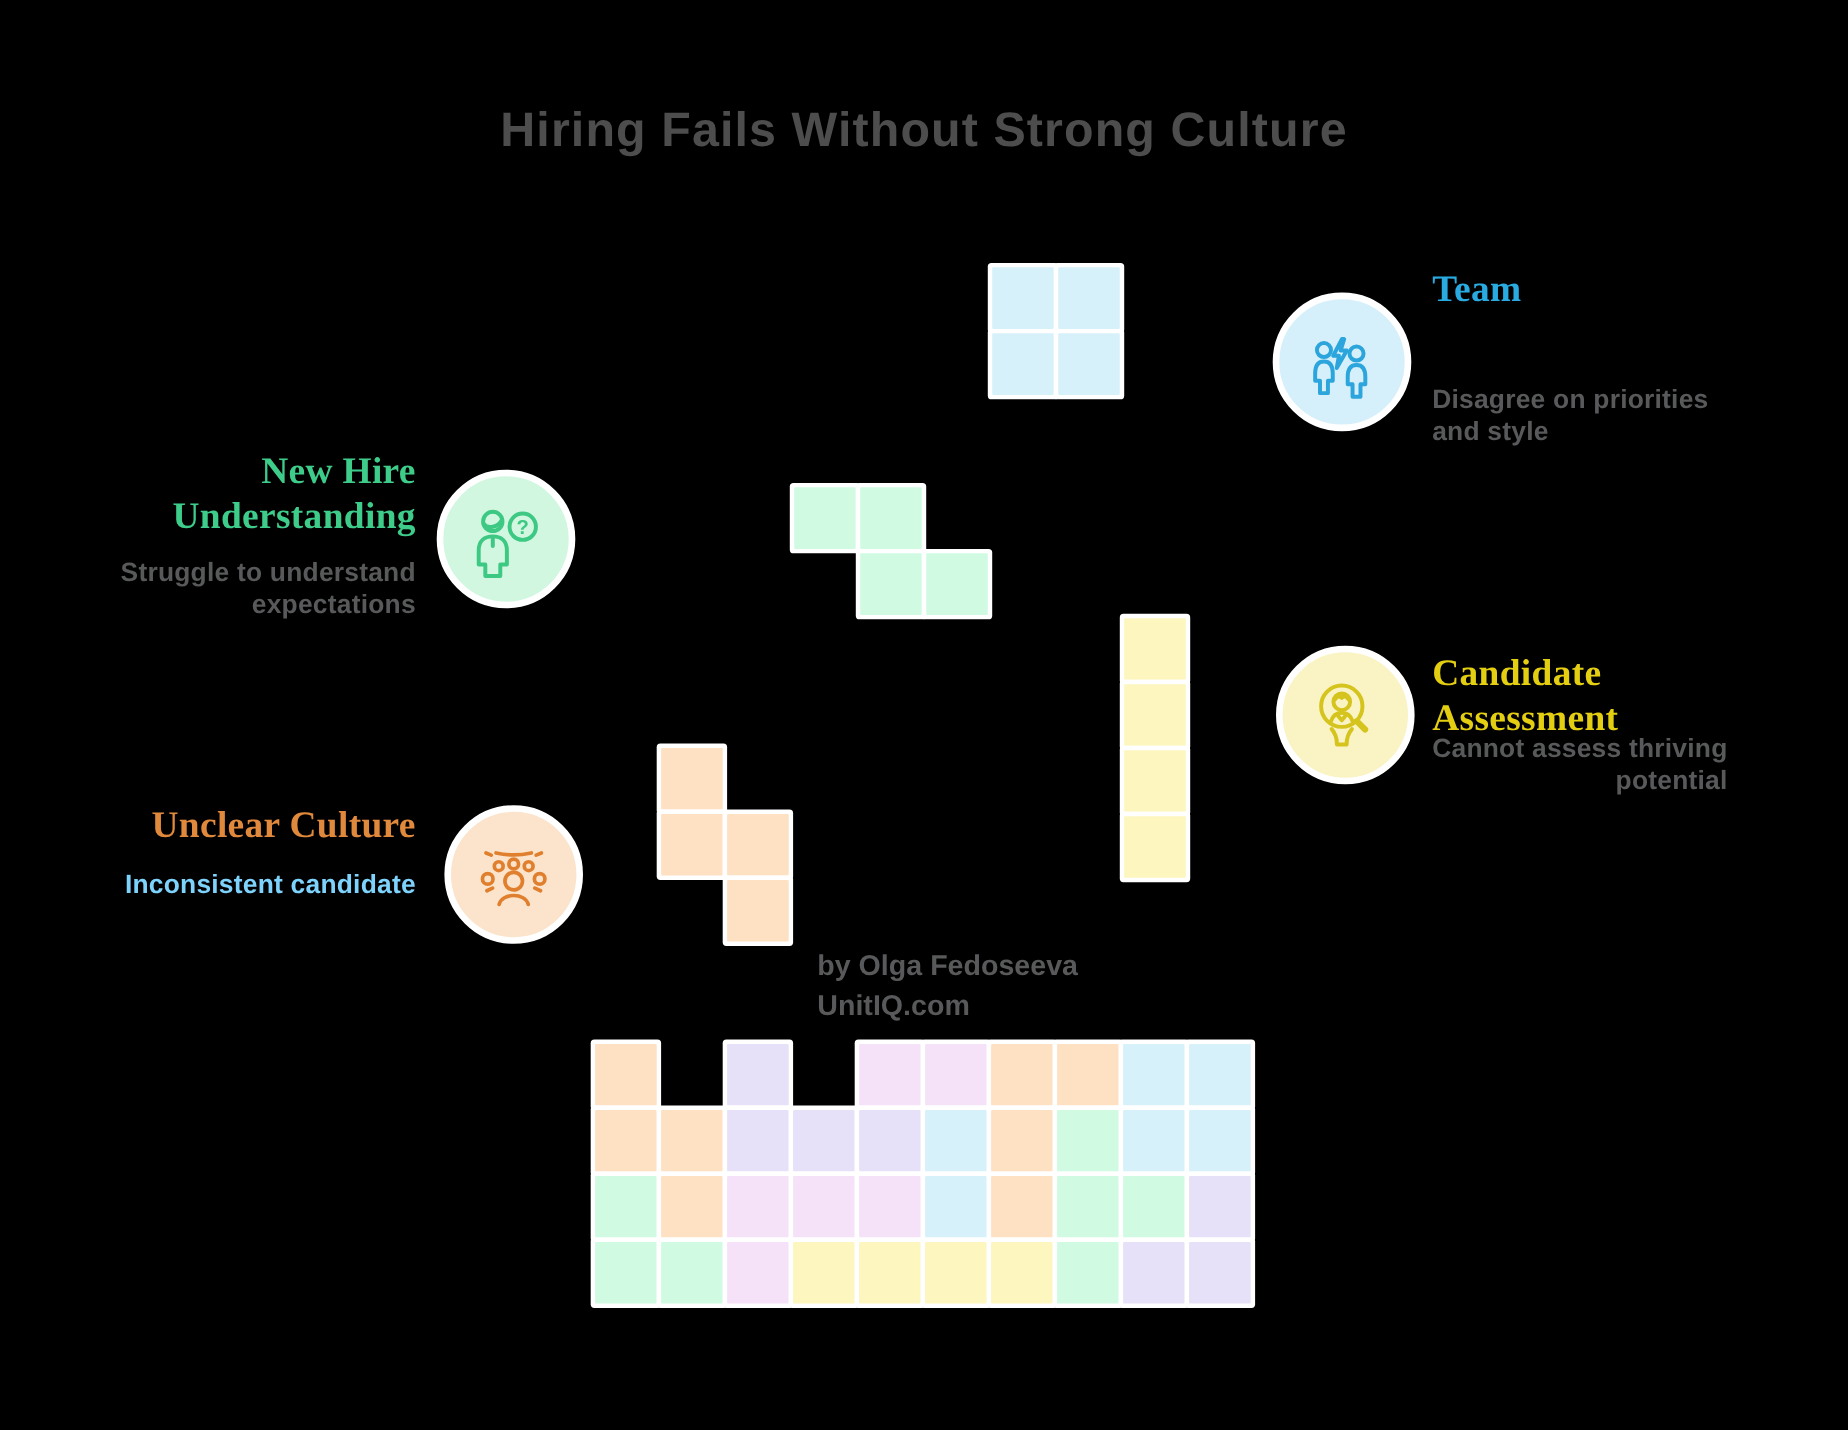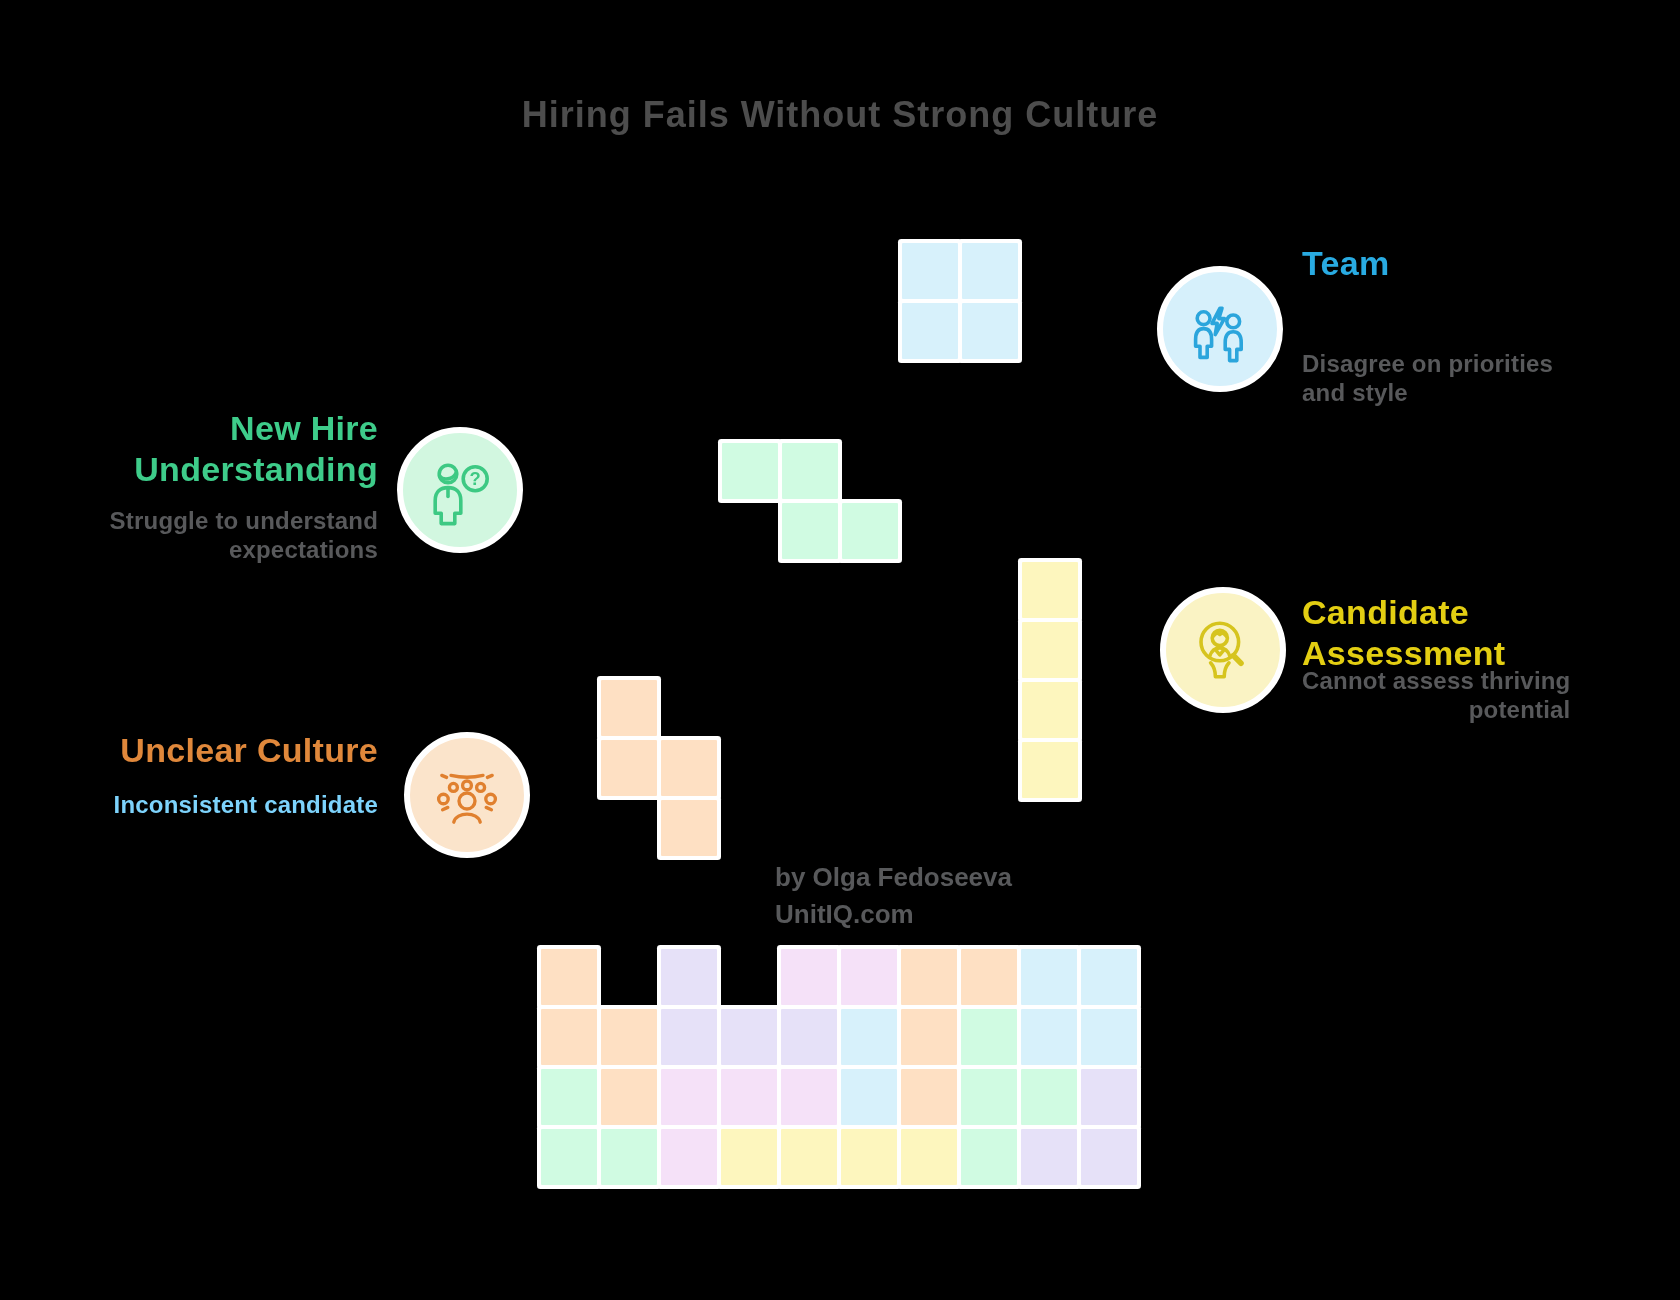--- a/index.html
+++ b/index.html
@@ -1,48 +1,48 @@
 <!DOCTYPE html>
 <html><head>
 <meta charset="utf-8">
 <style>
   html,body{margin:0;padding:0;background:#000;}
   body{font-family:"Liberation Sans","DejaVu Sans",sans-serif;}
   #canvas{position:relative;width:1680px;height:1300px;background:#000;overflow:hidden;}
 
   .main-title{position:absolute;left:0;top:94px;width:1680px;margin:0;text-align:center;
-    font-size:36px;font-weight:bold;letter-spacing:1px;}
+    font-size:44px;font-weight:bold;letter-spacing:1px;}
 
   
   .ring{position:absolute;width:114px;height:114px;border:6px solid #fff;border-radius:50%;
     display:flex;align-items:center;justify-content:center;}
   .ring svg{width:80px;height:80px;}
 
-  .sec-title{position:absolute;margin:0;font-size:34px;font-weight:bold;line-height:41px;letter-spacing:.3px;}
+  .sec-title{position:absolute;margin:0;font-size:34px;font-weight:bold;line-height:41px;letter-spacing:.3px;font-family:Liberation Serif, serif;}
   .sec-sub{position:absolute;margin:0;font-size:24px;font-weight:bold;line-height:29px;letter-spacing:.2px;}
   .tl,.sl{display:block;}
 
   .sec-team .ring{left:1157px;top:266px;}
   .sec-team .sec-title{left:1302px;top:243px;}
   .sec-team .sec-sub{left:1302px;top:349px;}
 
   .sec-newhire .ring{left:397px;top:427px;}
   .sec-newhire .sec-title{left:38px;top:408px;width:340px;text-align:right;}
   .sec-newhire .sec-sub{left:38px;top:506px;width:340px;text-align:right;}
 
   .sec-candidate .ring{left:1160px;top:587px;}
   .sec-candidate .sec-title{left:1302px;top:564px;margin-top:28px;}
   .sec-candidate .sec-sub{left:1302px;top:666px;text-align:right;}
 
   .sec-unclear .ring{left:404px;top:732px;}
   .sec-unclear .sec-title{left:38px;top:730px;width:340px;text-align:right;}
   .sec-unclear .sec-sub{left:38px;top:790px;width:340px;text-align:right;}
 
   .author{position:absolute;left:743px;top:859px;margin:0;font-size:26px;font-weight:bold;line-height:37px;}
-  .author span{display:block;margin-left:32px;}
+  .author span{display:block;}
 
   #tetris-layer{position:absolute;left:0;top:0;width:100%;height:100%;}
   .tetris-cell{position:absolute;width:56px;height:56px;box-shadow:0 0 0 4px #fff;border-radius:1px;}
 </style>
 </head>
 <body>
 
 <div id="canvas">
 
   <h1 class="main-title" style="color: rgb(77, 77, 77);">Hiring Fails Without Strong Culture</h1>

